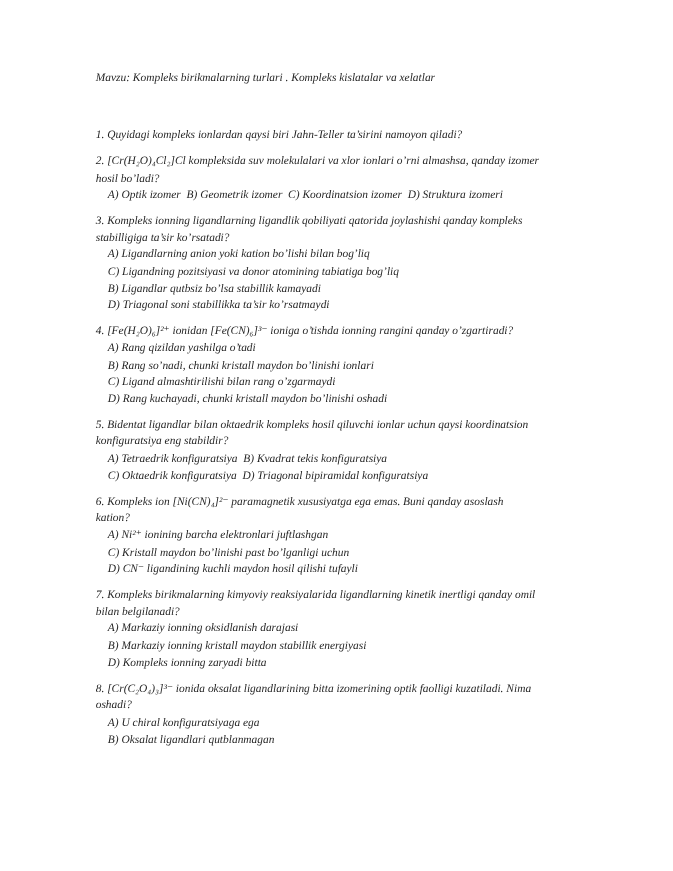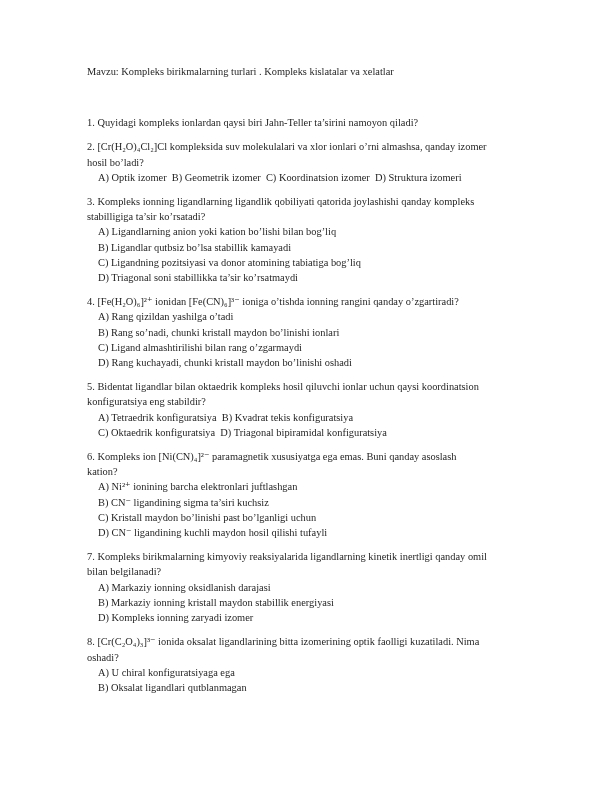--- a/index.html
+++ b/index.html
@@ -12,20 +12,21 @@
     width: 612px;
     height: 752px;
     background: #ffffff;
     box-sizing: border-box;
     padding: 64px 58px 0 87px;
     font-family: "Liberation Serif", "DejaVu Serif", serif;
     font-size: 10.4px;
     line-height: 15.2px;
     color: #1f1f1f;
     overflow: hidden;
+    font-style: italic;
   }
   .doc-title {
     margin-bottom: 36px;
   }
   .question {
     margin-bottom: 9px;
   }
   .line {
     white-space: pre;
   }
@@ -55,22 +56,22 @@
         </div>
   </div>
 
   <div class="question">
     <div class="q-lines">
           <div class="line">3. Kompleks ionning ligandlarning ligandlik qobiliyati qatorida joylashishi qanday kompleks</div>
           <div class="line">stabilligiga ta’sir ko’rsatadi?</div>
         </div>
     <div class="opt-lines">
           <div class="line opt">A) Ligandlarning anion yoki kation bo’lishi bilan bog’liq</div>
+          <div class="line opt">C) Ligandning pozitsiyasi va donor atomining tabiatiga bog’liq</div>
           <div class="line opt">B) Ligandlar qutbsiz bo’lsa stabillik kamayadi</div>
-          <div class="line opt">C) Ligandning pozitsiyasi va donor atomining tabiatiga bog’liq</div>
           <div class="line opt">D) Triagonal soni stabillikka ta’sir ko’rsatmaydi</div>
         </div>
   </div>
 
   <div class="question">
     <div class="q-lines">
           <div class="line">4. [Fe(H₂O)₆]²⁺ ionidan [Fe(CN)₆]³⁻ ioniga o’tishda ionning rangini qanday o’zgartiradi?</div>
         </div>
     <div class="opt-lines">
           <div class="line opt">A) Rang qizildan yashilga o’tadi</div>
@@ -91,35 +92,34 @@
         </div>
   </div>
 
   <div class="question">
     <div class="q-lines">
           <div class="line">6. Kompleks ion [Ni(CN)₄]²⁻ paramagnetik xususiyatga ega emas. Buni qanday asoslash</div>
           <div class="line">kation?</div>
         </div>
     <div class="opt-lines">
           <div class="line opt">A) Ni²⁺ ionining barcha elektronlari juftlashgan</div>
-          <div class="line opt">B) CN⁻ ligandining sigma ta’siri kuchsiz</div>
           <div class="line opt">C) Kristall maydon bo’linishi past bo’lganligi uchun</div>
           <div class="line opt">D) CN⁻ ligandining kuchli maydon hosil qilishi tufayli</div>
         </div>
   </div>
 
   <div class="question">
     <div class="q-lines">
           <div class="line">7. Kompleks birikmalarning kimyoviy reaksiyalarida ligandlarning kinetik inertligi qanday omil</div>
           <div class="line">bilan belgilanadi?</div>
         </div>
     <div class="opt-lines">
           <div class="line opt">A) Markaziy ionning oksidlanish darajasi</div>
           <div class="line opt">B) Markaziy ionning kristall maydon stabillik energiyasi</div>
-          <div class="line opt">D) Kompleks ionning zaryadi izomer</div>
+          <div class="line opt">D) Kompleks ionning zaryadi bitta</div>
         </div>
   </div>
 
   <div class="question">
     <div class="q-lines">
           <div class="line">8. [Cr(C₂O₄)₃]³⁻ ionida oksalat ligandlarining bitta izomerining optik faolligi kuzatiladi. Nima</div>
           <div class="line">oshadi?</div>
         </div>
     <div class="opt-lines">
           <div class="line opt">A) U chiral konfiguratsiyaga ega</div>

